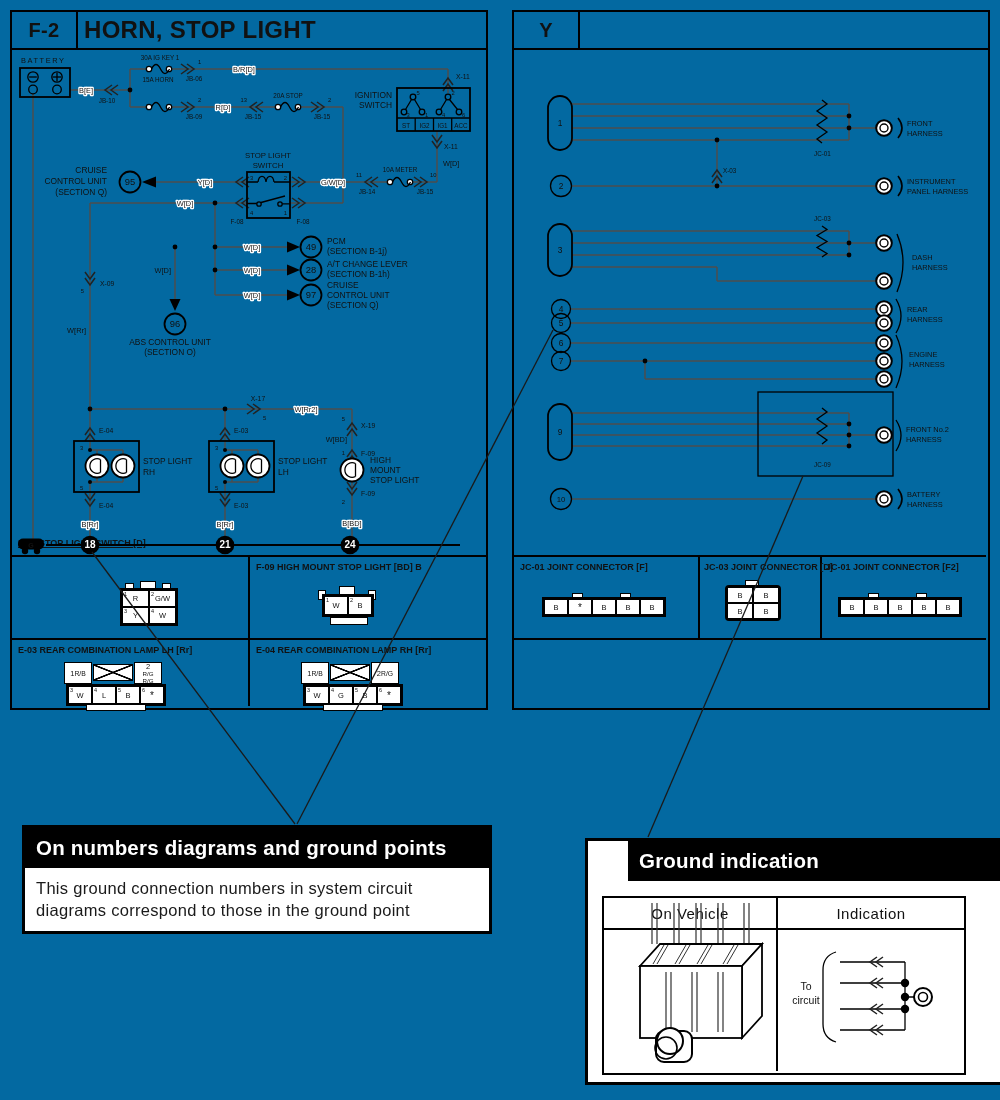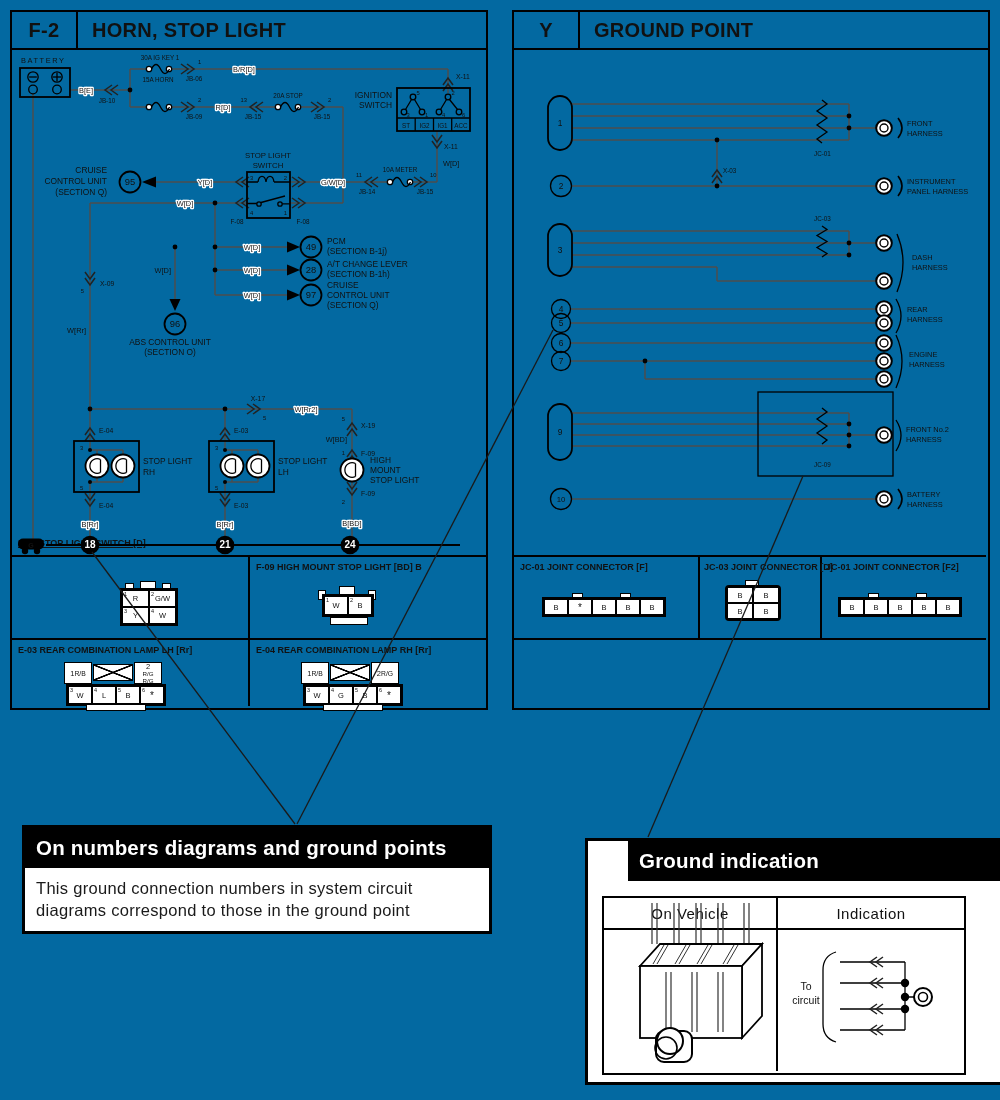--- a/index.html
+++ b/index.html
@@ -1,20 +1,20 @@
 <!DOCTYPE html>
 <html><head>
 <meta charset="utf-8">
 <style>
   html,body{margin:0;padding:0;background:#fff;}
   #root{position:relative;width:1000px;height:1100px;background:#0369a1;font-family:"Liberation Sans",sans-serif;color:#111;overflow:hidden;}
   .panel{position:absolute;border:2px solid #000;background:transparent;}
   .p-head{display:flex;height:36px;border-bottom:2px solid #000;}
   .p-code{width:64px;border-right:2px solid #000;display:flex;align-items:center;justify-content:center;font-size:20px;font-weight:600;letter-spacing:.3px;}
-  .p-title{flex:1;display:flex;align-items:center;padding-left:14px;font-size:20px;font-weight:600;letter-spacing:.3px;}
+  .p-title{flex:1;display:flex;align-items:center;padding-left:6px;font-size:24px;font-weight:600;letter-spacing:.3px;}
   .hline{position:absolute;background:#000;height:2px;}
   .vline{position:absolute;background:#000;width:2px;}
   .cn-title{position:absolute;font-size:9px;font-weight:600;white-space:nowrap;}
   .conn{position:absolute;}
   .tab{position:absolute;border:1.5px solid #000;background:#fff;}
   .cgrid{position:absolute;display:grid;border:2px solid #000;background:#fff;}
   .cgrid .cell{border:1px solid #000;position:relative;display:flex;align-items:center;justify-content:center;font-size:7.5px;background:#fff;}
   .cell .pin{position:absolute;top:0;left:1px;font-size:5.5px;line-height:6px;}
   .cellbox{position:absolute;border:1.5px solid #000;background:#fff;display:flex;align-items:center;justify-content:center;font-size:7.5px;}
   .cross{position:absolute;border:1.5px solid #000;background-color:#fff;background-image:linear-gradient(to top right,transparent 46%,#000 48%,#000 52%,transparent 54%),linear-gradient(to bottom right,transparent 46%,#000 48%,#000 52%,transparent 54%);}
@@ -48,21 +48,20 @@
       <div class="p-title">HORN, STOP LIGHT</div>
     </div>
   </div>
   <div class="hline" style="left:12px;top:555px;width:474px;"></div>
   <div class="hline" style="left:12px;top:638px;width:474px;"></div>
   <div class="vline" style="left:248px;top:555px;height:151px;"></div>
 
   <div class="panel" style="left:512px;top:10px;width:474px;height:696px;">
     <div class="p-head">
       <div class="p-code">Y</div>
-      <div class="p-title">GROUND POINT</div>
     </div>
   </div>
   <div class="hline" style="left:514px;top:555px;width:472px;"></div>
   <div class="hline" style="left:514px;top:638px;width:472px;"></div>
   <div class="vline" style="left:698px;top:555px;height:85px;"></div>
   <div class="vline" style="left:820px;top:555px;height:85px;"></div>
 
   <div class="cn-title" style="left:18px;top:538px;text-decoration:underline;">F-08 STOP LIGHT SWITCH [D]</div>
   <div class="cn-title" style="left:256px;top:562px;">F-09 HIGH MOUNT STOP LIGHT [BD] B</div>
   <div class="cn-title" style="left:18px;top:645px;">E-03 REAR COMBINATION LAMP LH [Rr]</div>

